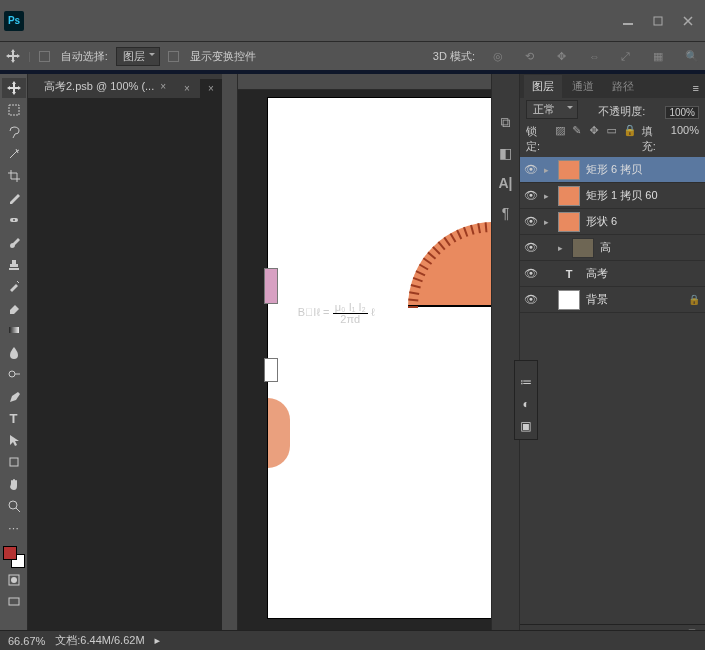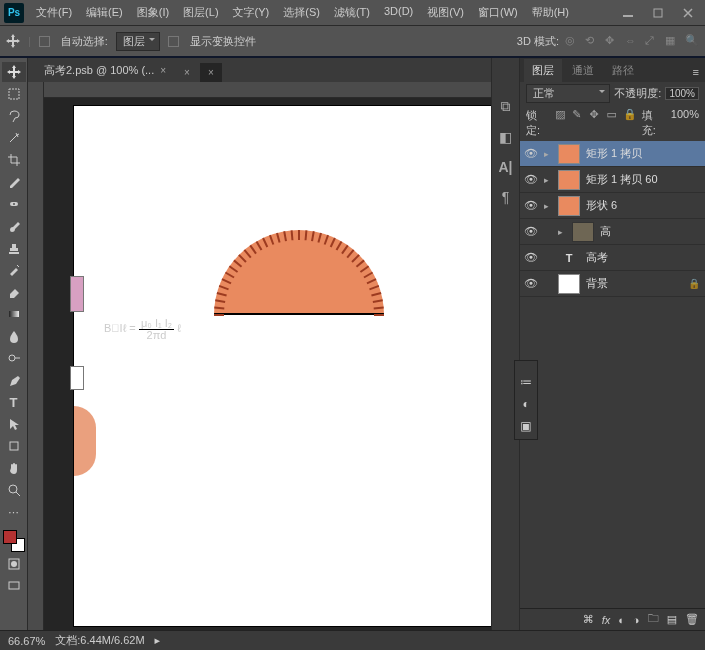--- a/index.html
+++ b/index.html
@@ -1,70 +1,70 @@
 <!DOCTYPE html>
 <html><head>
 <meta charset="utf-8">
 <style>
 *{margin:0;padding:0;box-sizing:border-box;font-family:"Microsoft YaHei",Tahoma,sans-serif;font-size:11px;color:#ccc;user-select:none}
 body{background:#535353;width:705px;height:650px;overflow:hidden;position:relative}
 
-.titlebar{height:26px;background:#535353;display:flex;align-items:center;padding:5px 4px;border-bottom:1px solid #2a2a2a}
+.titlebar{height:42px;background:#535353;display:flex;align-items:center;padding:5px 4px;border-bottom:1px solid #2a2a2a}
 .ps-logo{width:20px;height:20px;background:#001d26;color:#31c5f0;font-weight:bold;display:flex;align-items:center;justify-content:center;font-size:10px;border-radius:2px;margin-right:6px}
 .menu{display:flex;gap:2px}
 .menu span{padding:3px 6px}
 .wincontrols{margin-left:auto;display:flex;gap:4px}
 .wincontrols div{width:26px;height:18px;display:flex;align-items:center;justify-content:center;color:#aaa}
 
-.optbar{height:32px;background:#535353;display:flex;align-items:center;padding:0 6px;gap:8px;border-bottom:2px solid #0f172a}
+.optbar{height:32px;background:#535353;display:flex;align-items:center;padding:0 6px;gap:8px;border-bottom:4px solid #0f172a}
 .chk{width:11px;height:11px;border:1px solid #777;display:inline-block;vertical-align:middle;margin-right:3px}
 .dd{background:#3f3f3f;border:1px solid #2a2a2a;padding:1px 14px 1px 6px;position:relative}
 .dd:after{content:"";position:absolute;right:4px;top:5px;border:3px solid transparent;border-top-color:#aaa}
-.optright{margin-left:auto;display:flex;gap:6px;align-items:flex-start;color:#666}
+.optright{margin-left:auto;display:flex;gap:18px;align-items:flex-end;color:#666}
 .optright .ico{width:14px;height:14px;opacity:.4}
 
 .main{display:flex;height:572px}
 
 .toolbox{width:28px;background:#535353;border-right:1px solid #2a2a2a;display:flex;flex-direction:column;align-items:center;padding-top:4px;gap:2px}
 .toolbox .t{width:24px;height:20px;display:flex;align-items:center;justify-content:center;color:#ccc;position:relative}
 .toolbox .t.sel{background:#3f3f3f}
 .toolbox .sw{margin-top:6px;width:22px;height:22px;position:relative}
 .toolbox .sw .fg{position:absolute;width:14px;height:14px;background:#b43232;border:1px solid #000;top:0;left:0}
 .toolbox .sw .bg{position:absolute;width:14px;height:14px;background:#fff;border:1px solid #000;bottom:0;right:0}
 
-.stage{flex:1;background:#252525;display:flex;flex-direction:column;position:relative}
+.stage{flex:1;background:#252525;display:flex;flex-direction:row;position:relative}
 .tabbar{height:24px;background:#3a3a3a;display:flex;align-items:flex-end;padding-left:8px;gap:2px}
 .tab{padding:4px 8px;background:#3a3a3a;color:#aaa;font-size:10px;display:flex;gap:6px;align-items:center}
 .tab.active{background:#252525;color:#ddd}
 .tab .x{font-size:10px;opacity:.7}
 .docwrap{flex:1;position:relative;background:#252525;overflow:hidden}
 .hruler{position:absolute;top:0;left:16px;right:0;height:16px;background:#4b4b4b;border-bottom:1px solid #2a2a2a}
 .vruler{position:absolute;top:0;left:0;bottom:0;width:16px;background:#4b4b4b;border-right:1px solid #2a2a2a}
 .canvas{position:absolute;top:24px;left:46px;width:420px;height:520px;background:#fff;box-shadow:0 0 0 1px #000}
 
 .protractor{position:absolute;left:140px;top:124px;width:170px;height:85px}
 .pro-bg{width:170px;height:85px;background:#e98a5f;border-top-left-radius:85px;border-top-right-radius:85px;border-bottom:2px solid #000}
 .pro-ticks{position:absolute;inset:0;pointer-events:none}
 .pro-ticks span{position:absolute;left:84px;top:0;width:2px;height:10px;background:#9c3b20;transform-origin:1px 85px}
-.formula{position:absolute;left:30px;top:212px;color:#000;font-family:"Times New Roman",serif;font-size:13px}
+.formula{position:absolute;left:30px;top:204px;color:#000;font-family:"Times New Roman",serif;font-size:13px}
 .slice{position:absolute;left:0;top:300px;width:22px;height:70px;background:#eaa07e;border-top-right-radius:35px;border-bottom-right-radius:35px}
 .slot{position:absolute;left:-4px;top:170px;width:14px;height:36px;background:#d7a0c2;border:1px solid #777}
 .slot2{position:absolute;left:-4px;top:260px;width:14px;height:24px;background:#fff;border:1px solid #777}
 
 .rail{width:28px;background:#3a3a3a;border-left:1px solid #2a2a2a;display:flex;flex-direction:column;align-items:center;padding-top:40px;gap:14px}
 .rail .ico{color:#aaa;font-size:14px}
 
 .rpanel{width:186px;background:#3a3a3a;border-left:1px solid #2a2a2a;display:flex;flex-direction:column}
 .ptabs{height:24px;display:flex;align-items:flex-end;background:#313131;padding-left:4px;gap:2px}
 .ptab{padding:4px 8px;font-size:11px;color:#888}
 .ptab.active{background:#3a3a3a;color:#ddd}
 .filter{padding:4px 6px;display:flex;gap:4px;align-items:center}
 .filter .dd{flex:0 0 auto}
 .fico{width:14px;height:12px;background:#2a2a2a;border:1px solid #555}
-.oprow{display:flex;align-items:center;gap:4px;padding:2px 6px}
+.oprow{display:flex;align-items:flex-end;gap:20px;padding:2px 6px}
 .oprow .val{background:#2a2a2a;border:1px solid #555;padding:0 3px;font-size:10px;margin-left:auto}
 .lockrow{display:flex;align-items:flex-start;gap:6px;padding:3px 6px;font-size:10px}
 .lockrow .li{width:12px;height:12px;opacity:.7}
 
 .layers{flex:1;overflow:auto}
 .layer{display:flex;align-items:center;height:26px;padding:0 4px;gap:6px;border-bottom:1px solid #2e2e2e}
 .layer.selected{background:#5a78a0}
 .eye{width:14px;text-align:center;font-size:11px}
 .arrow{width:8px;font-size:9px;color:#aaa}
 .thumb{width:22px;height:20px;background:#fff;border:1px solid #888;background-image:linear-gradient(45deg,#ccc 25%,transparent 25%,transparent 75%,#ccc 75%),linear-gradient(45deg,#ccc 25%,transparent 25%,transparent 75%,#ccc 75%);background-size:8px 8px;background-position:0 0,4px 4px}
@@ -80,33 +80,20 @@
 
 .lyrbottom{margin-top:auto;height:22px;border-top:1px solid #222;display:flex;align-items:center;justify-content:flex-end;gap:8px;padding:0 6px;font-size:10px;color:#888}
 .status{position:absolute;left:0;right:0;bottom:0;height:20px;background:#3a3a3a;border-top:1px solid #222;display:flex;align-items:center;padding:0 8px;gap:10px;font-size:10px;color:#bbb}
 svg{display:block}
 </style>
 </head>
 <body>
 
 <div class="titlebar">
   <div class="ps-logo">Ps</div>
-  <div class="menu">
-    <span>文件(F)</span>
-    <span>编辑(E)</span>
-    <span>图象(I)</span>
-    <span>图层(L)</span>
-    <span>文字(Y)</span>
-    <span>选择(S)</span>
-    <span>滤镜(T)</span>
-    <span>3D(D)</span>
-    <span>视图(V)</span>
-    <span>窗口(W)</span>
-    <span>帮助(H)</span>
-  </div>
   <div class="wincontrols">
     <div>
         <svg width="10" height="10">
           <rect y="7" width="10" height="2" fill="#aaa"></rect>
         </svg>
       </div>
     <div>
         <svg width="10" height="10">
           <rect x="1" y="1" width="8" height="8" fill="none" stroke="#aaa"></rect>
         </svg>
@@ -371,21 +358,21 @@
       <span class="li">▭</span>
       <span class="li">🔒</span>
       <span style="margin-left:auto">填充:</span>
       <span class="val">100%</span>
     </div>
     <div class="layers" id="layerlist">
         <div class="layer selected">
           <span class="eye">👁</span>
           <span class="arrow">▸</span>
           <div class="thumb shape"></div>
-          <span class="lname">矩形 1 拷贝</span>
+          <span class="lname">矩形 6 拷贝</span>
         </div>
         <div class="layer">
           <span class="eye">👁</span>
           <span class="arrow">▸</span>
           <div class="thumb shape"></div>
           <span class="lname">矩形 1 拷贝 60</span>
         </div>
         <div class="layer">
           <span class="eye">👁</span>
           <span class="arrow">▸</span>

